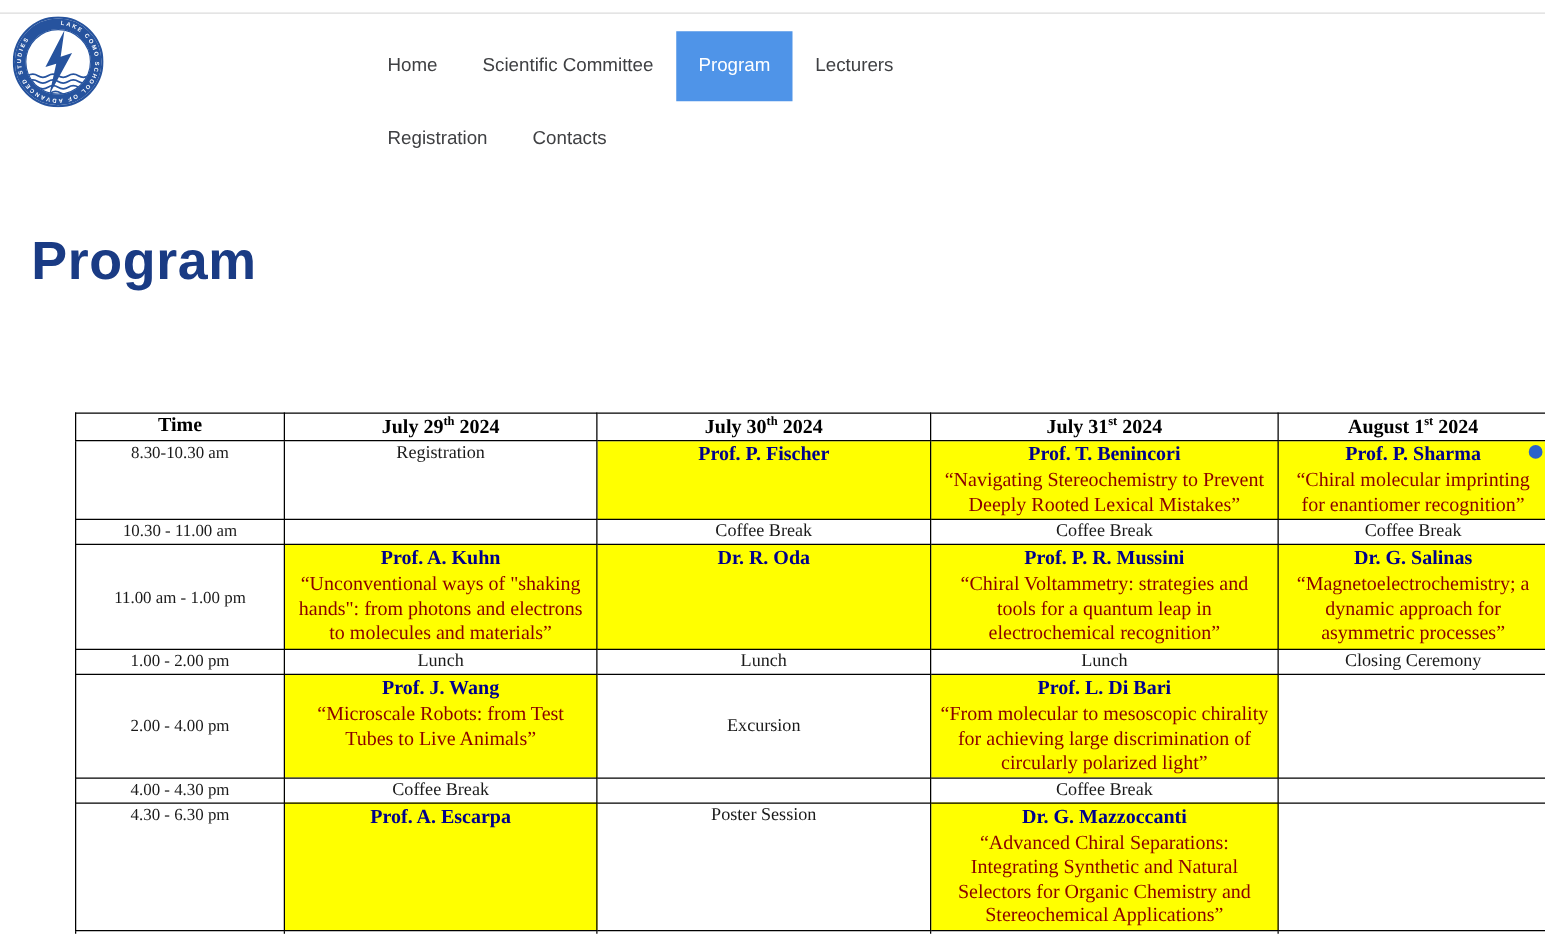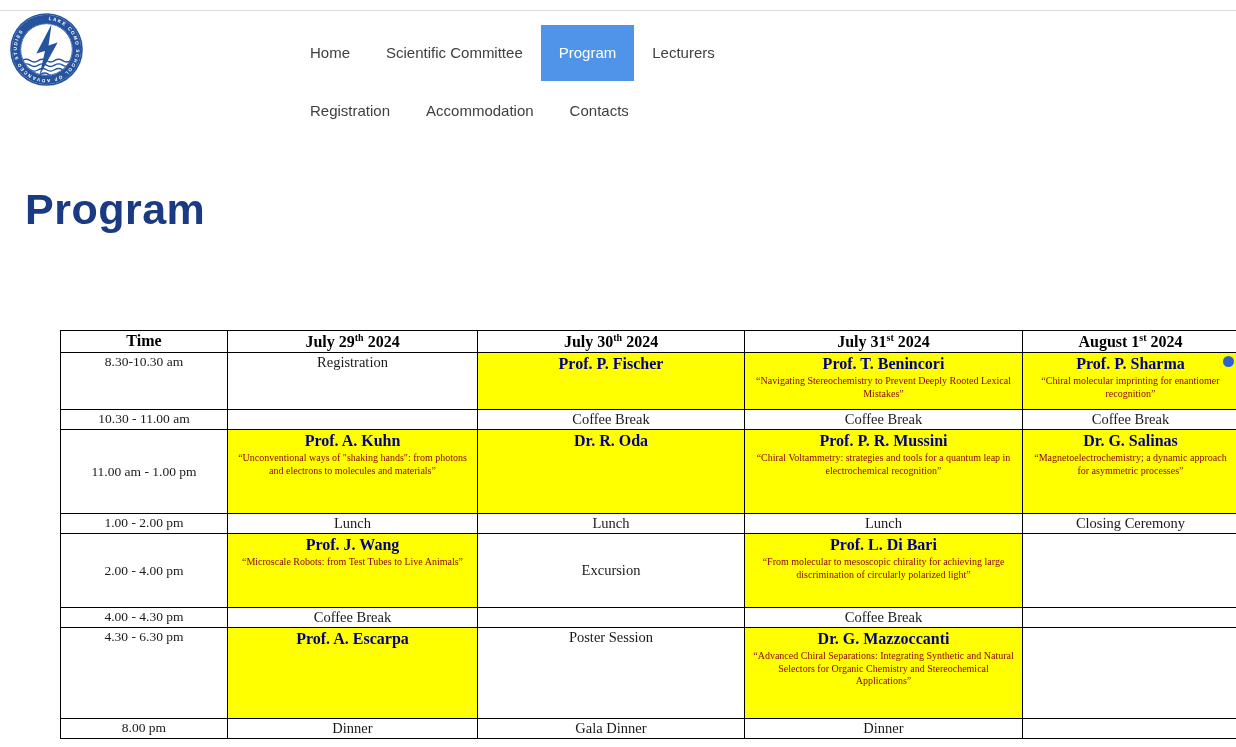--- a/index.html
+++ b/index.html
@@ -28,21 +28,21 @@
   col.c-time { width: 167px; } col.c-d1 { width: 250px; } col.c-d2 { width: 267px; }
   col.c-d3 { width: 278px; } col.c-d4 { width: 216px; }
   th, td { border: 1px solid #000; text-align: center; vertical-align: top; padding: 1px 6px; }
   thead th { font-size: 16px; font-weight: bold; height: 20px; color: #000; }
   thead sup { font-size: 10px; }
   td { font-size: 14.5px; color: #1a1a1a; }
   td.time { font-size: 13.5px; }
   td.hl { background: var(--highlight-yellow); }
   td.mid { vertical-align: middle; }
   .speaker { color: var(--speaker-blue); font-weight: bold; font-size: 16px; line-height: 1.25; }
-  .quote { color: var(--quote-red); font-size: 10px; line-height: 1.22; margin-top: 1px; }
+  .quote { color: var(--quote-red); font-size: 16px; line-height: 1.22; margin-top: 1px; }
 
   tbody tr:nth-child(1) td { height: 57px; }
   tbody tr:nth-child(2) td { height: 19px; }
   tbody tr:nth-child(3) td { height: 84px; }
   tbody tr:nth-child(4) td { height: 19px; }
   tbody tr:nth-child(5) td { height: 74px; }
   tbody tr:nth-child(6) td { height: 18px; }
   tbody tr:nth-child(7) td { height: 91px; }
   tbody tr:nth-child(8) td { height: 18px; }
 
@@ -82,21 +82,20 @@
   </div>
   <nav>
     <div class="nav-row">
         <a class="nav-item">Home</a>
         <a class="nav-item">Scientific Committee</a>
         <a class="nav-item active">Program</a>
         <a class="nav-item">Lecturers</a>
       </div>
     <div class="nav-row">
         <a class="nav-item">Registration</a>
-        <a class="nav-item">Accommodation</a>
         <a class="nav-item">Contacts</a>
       </div>
   </nav>
 </header>
 
 <h1 class="page-title">Program</h1>
 
 <div class="table-wrap">
   <table>
     <colgroup>

